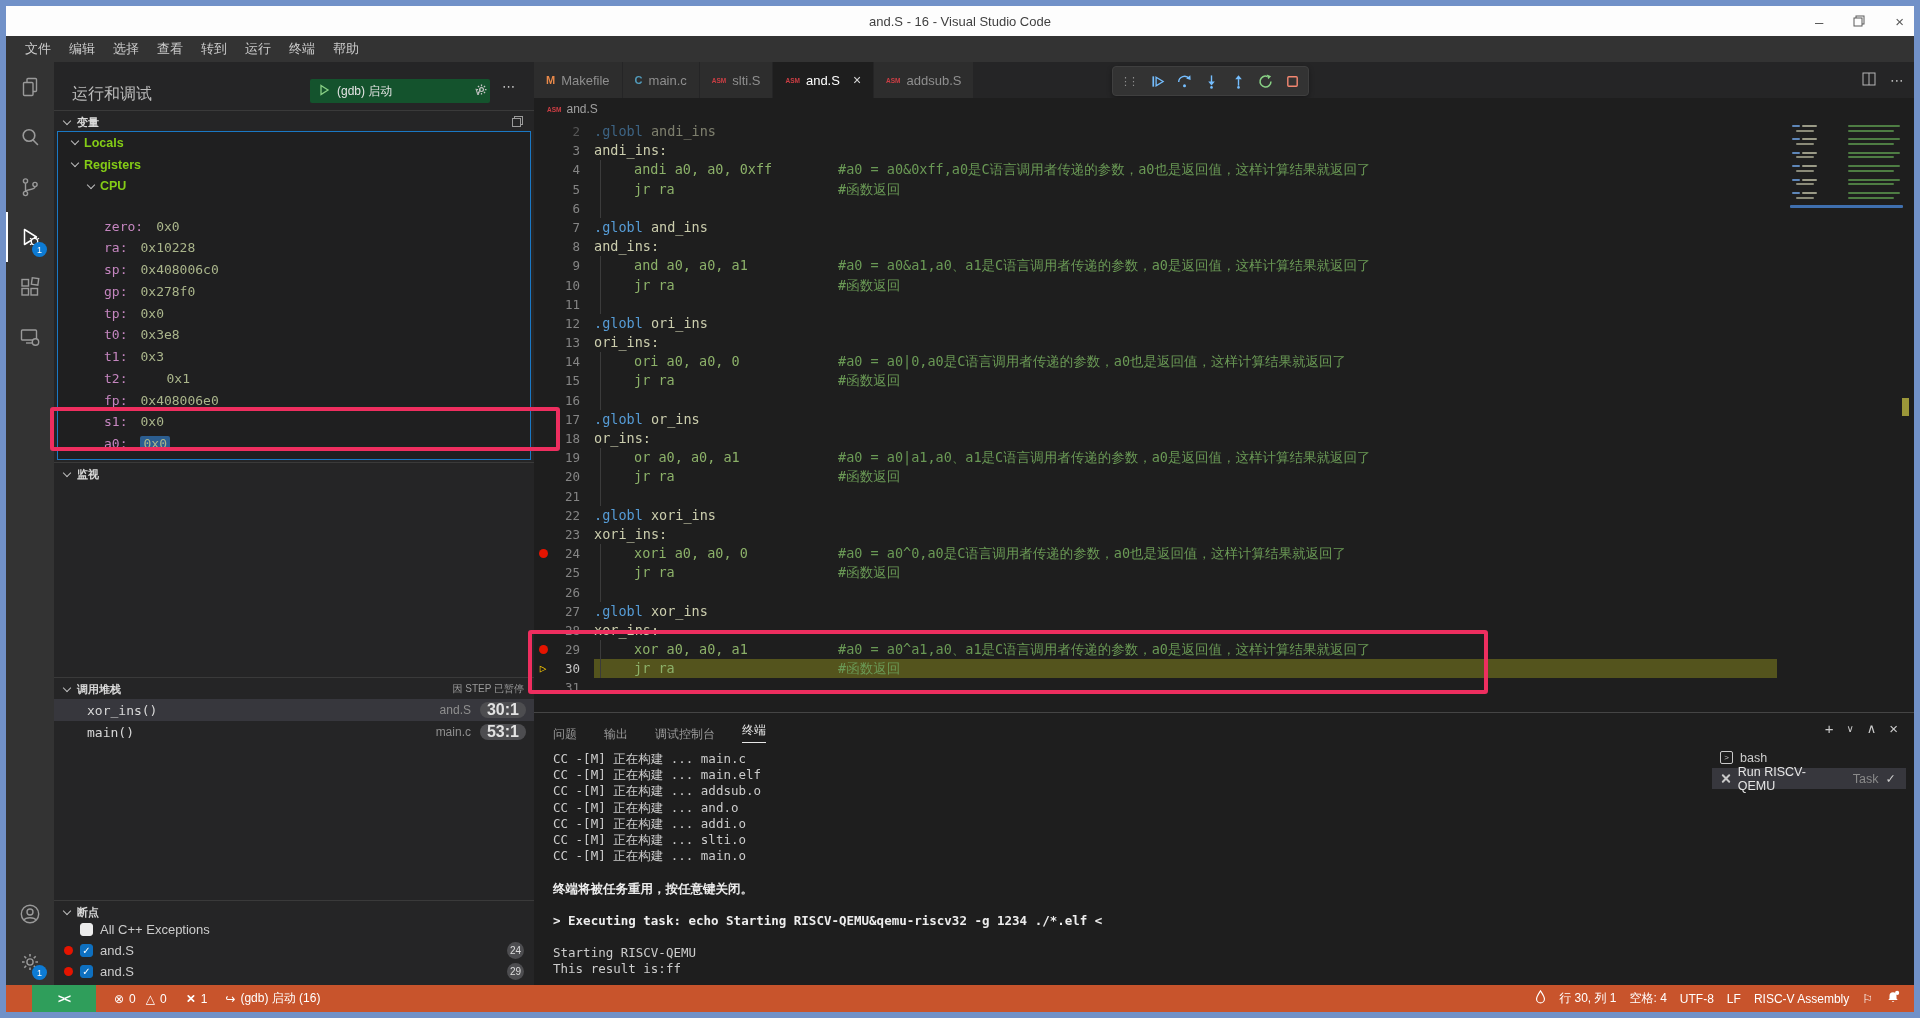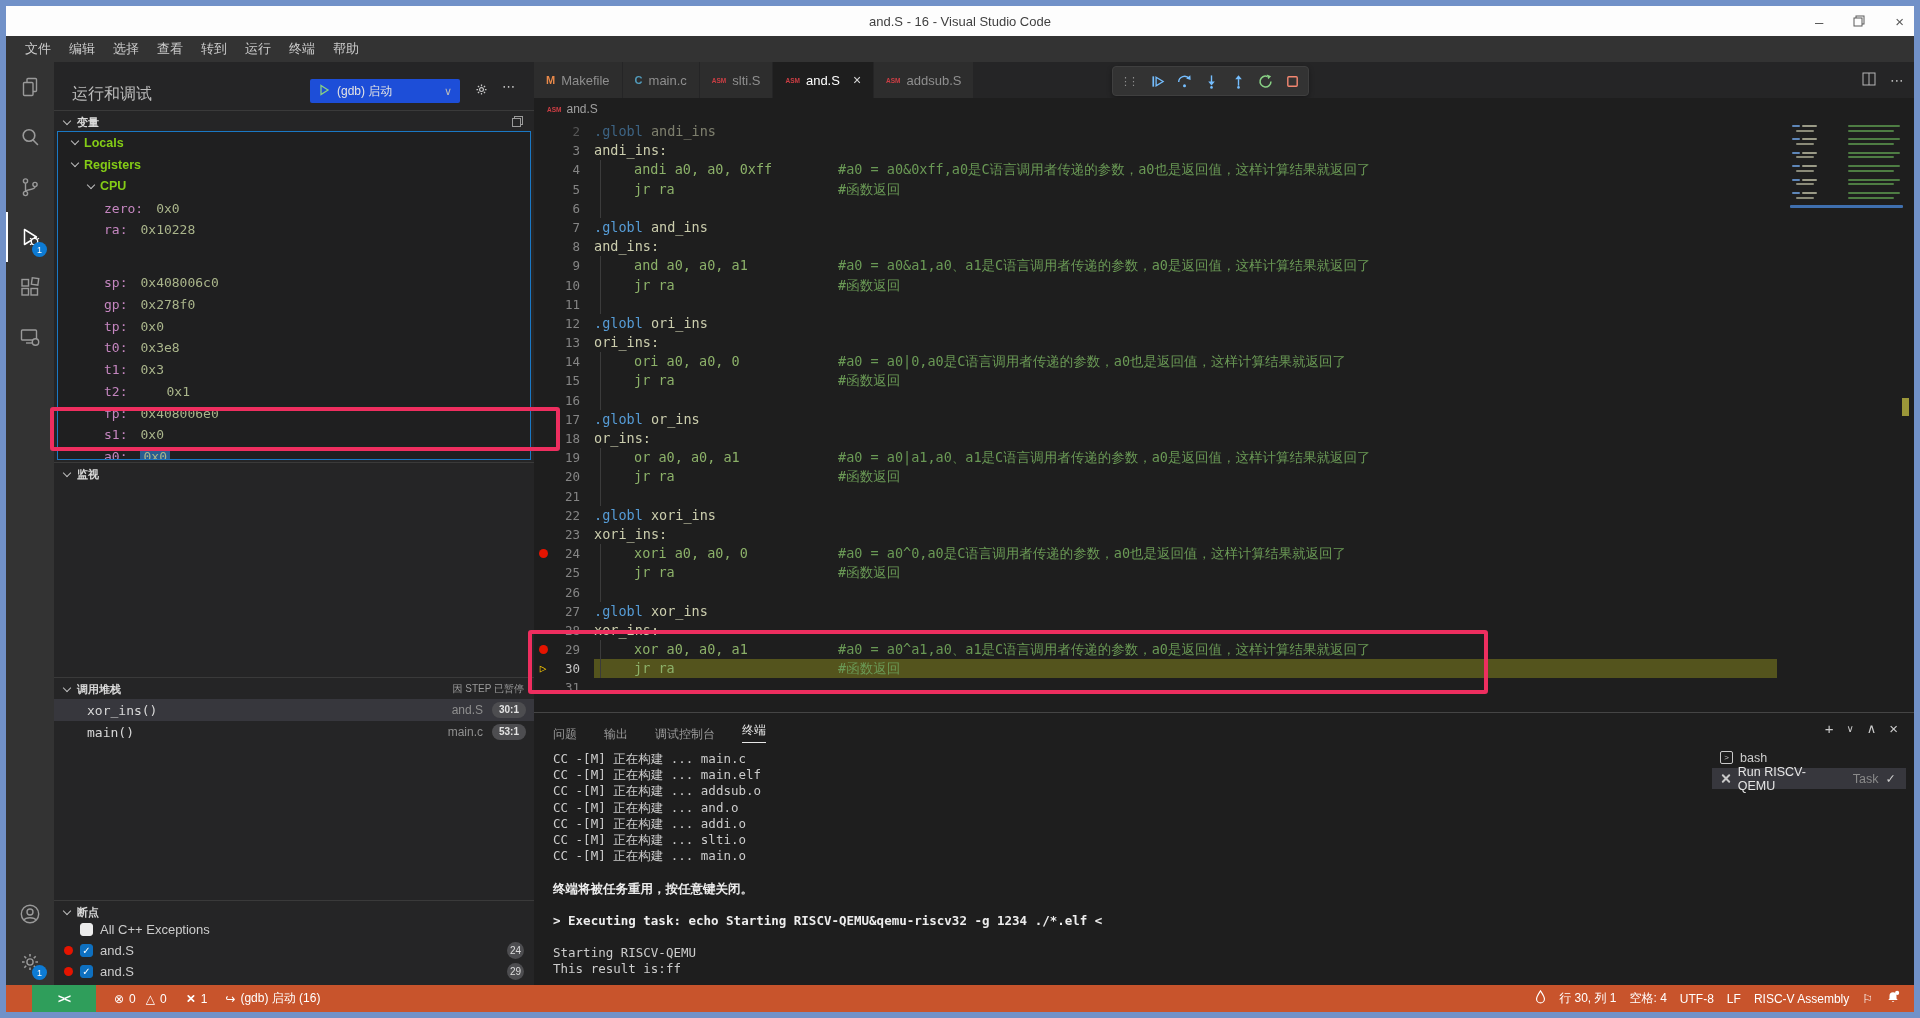--- a/index.html
+++ b/index.html
@@ -15,39 +15,39 @@
   .mi{padding:0 9px}
   
   .activitybar{left:6px;top:62px;width:48px;height:923px;background:#333333;display:flex;flex-direction:column;align-items:center}
   .ab-icon{width:48px;height:50px;display:flex;align-items:center;justify-content:center;position:relative}
   .ab-icon.active{box-shadow:inset 2px 0 0 #ffffff}
   .ab-badge{position:absolute;right:7px;bottom:5px;background:#0d7bd4;color:#fff;border-radius:50%;width:15px;height:15px;font-size:9px;display:flex;align-items:center;justify-content:center}
   .ab-spacer{flex:1}
   
   .sidebar{left:54px;top:62px;width:480px;height:923px;background:#252526;color:#ccc;font-size:13px}
   .sb-title{position:absolute;left:18px;top:22px;font-size:16px;color:#bbbbbb}
-  .dbg-dd{position:absolute;left:256px;top:17px;width:150px;height:24px;background:#1d4ed8;border-radius:2px;display:flex;align-items:center;gap:7px;padding:0 8px;box-sizing:border-box}
+  .dbg-dd{position:absolute;left:256px;top:17px;width:180px;height:24px;background:#14532d;border-radius:2px;display:flex;align-items:center;gap:7px;padding:0 8px;box-sizing:border-box}
   .dd-label{font-size:12px;color:#e4e4e4;white-space:nowrap}
   .dd-chev{margin-left:auto;color:#bbb;font-size:11px}
   .hdr-ico{position:absolute;top:20px;color:#c5c5c5}
   .sechead{left:0;right:0;height:22px;display:flex;align-items:center;padding:0 10px;gap:7px;font-size:11px;font-weight:700;color:#d8d8d8;background:#252526;border-top:1px solid #3a3a3a;position:absolute}
   .tw{width:5px;height:5px;border-left:1.4px solid #bdbdbd;border-bottom:1.4px solid #bdbdbd;transform:rotate(-45deg);margin-top:-3px}
   .vartree{left:3px;top:69px;width:474px;height:329px;background:#1f1f20;border:1px solid #1a78c4;overflow:hidden;box-sizing:border-box}
   .vrow{height:21.75px;display:flex;align-items:center;gap:6px}
   .vnode{font-weight:700;color:#84cc16;font-size:12.5px}
   .reg{font-family:"DejaVu Sans Mono",monospace;font-size:13px}
   .regname{color:#c586c0}
   .regval{color:#aab58b;margin-left:7px}
   .regval.sel{background:#2b5d8f;border-radius:2px;padding:0 3px}
   .frames{left:0;top:637px;right:0;position:absolute}
   .csrow{height:22px;display:flex;align-items:center;padding:0 8px 0 33px}
   .csrow.sel{background:#37373d}
   .csfn{font-family:"DejaVu Sans Mono",monospace;font-size:13px;color:#d8d8d8}
   .csfile{margin-left:auto;color:#8f8f8f;font-size:12px}
-  .cspill{margin-left:9px;background:#4d4d50;border-radius:8px;padding:0 7px;font-size:10px;color:#e2e2e2;height:16px;line-height:16px;font-weight:700}
+  .cspill{margin-left:9px;background:#4d4d50;border-radius:8px;padding:0 7px;font-size:16px;color:#e2e2e2;height:16px;line-height:16px;font-weight:700}
   .cs-status{margin-left:auto;font-weight:400;font-size:10px;color:#9b9b9b}
   .bps{left:0;top:857px;right:0;position:absolute}
   .bprow{height:21px;display:flex;align-items:center;padding:0 10px;gap:7px}
   .bpdot2{width:9px;height:9px;border-radius:50%;background:#e51400}
   .bpdot2.hide{visibility:hidden}
   .cb{width:13px;height:13px;border:1px solid #e8e8e8;border-radius:3px;display:flex;align-items:center;justify-content:center;font-size:10px;color:#fff;box-sizing:border-box}
   .cb.on{background:#0e70c0;border-color:#0e70c0}
   .cb.off{background:#ececec;border-color:#ececec}
   .bplabel{font-size:13px;color:#cccccc}
   .bpline{margin-left:auto;background:#4d4d50;border-radius:50%;min-width:17px;height:17px;font-size:10px;color:#ddd;display:flex;align-items:center;justify-content:center}
@@ -225,29 +225,29 @@
         <span class="vnode">Locals</span>
       </div>
       <div class="vrow" style="padding-left: 14px;">
         <span class="tw"></span>
         <span class="vnode">Registers</span>
       </div>
       <div class="vrow" style="padding-left: 30px;">
         <span class="tw"></span>
         <span class="vnode">CPU</span>
       </div>
-      <div class="vrow reg" style="padding-left: 46px;">
+      <div class="vrow reg" style="padding-left: 46px; margin-top: 18px;">
         <span class="regname">zero:</span>
         <span class="regval">0x0</span>
       </div>
       <div class="vrow reg" style="padding-left: 46px;">
         <span class="regname">ra:</span>
         <span class="regval">0x10228</span>
       </div>
-      <div class="vrow reg" style="padding-left: 46px; margin-top: 31px;">
+      <div class="vrow reg" style="padding-left: 46px;">
         <span class="regname">sp:</span>
         <span class="regval">0x408006c0</span>
       </div>
       <div class="vrow reg" style="padding-left: 46px;">
         <span class="regname">gp:</span>
         <span class="regval">0x278f0</span>
       </div>
       <div class="vrow reg" style="padding-left: 46px;">
         <span class="regname">tp:</span>
         <span class="regval">0x0</span>

